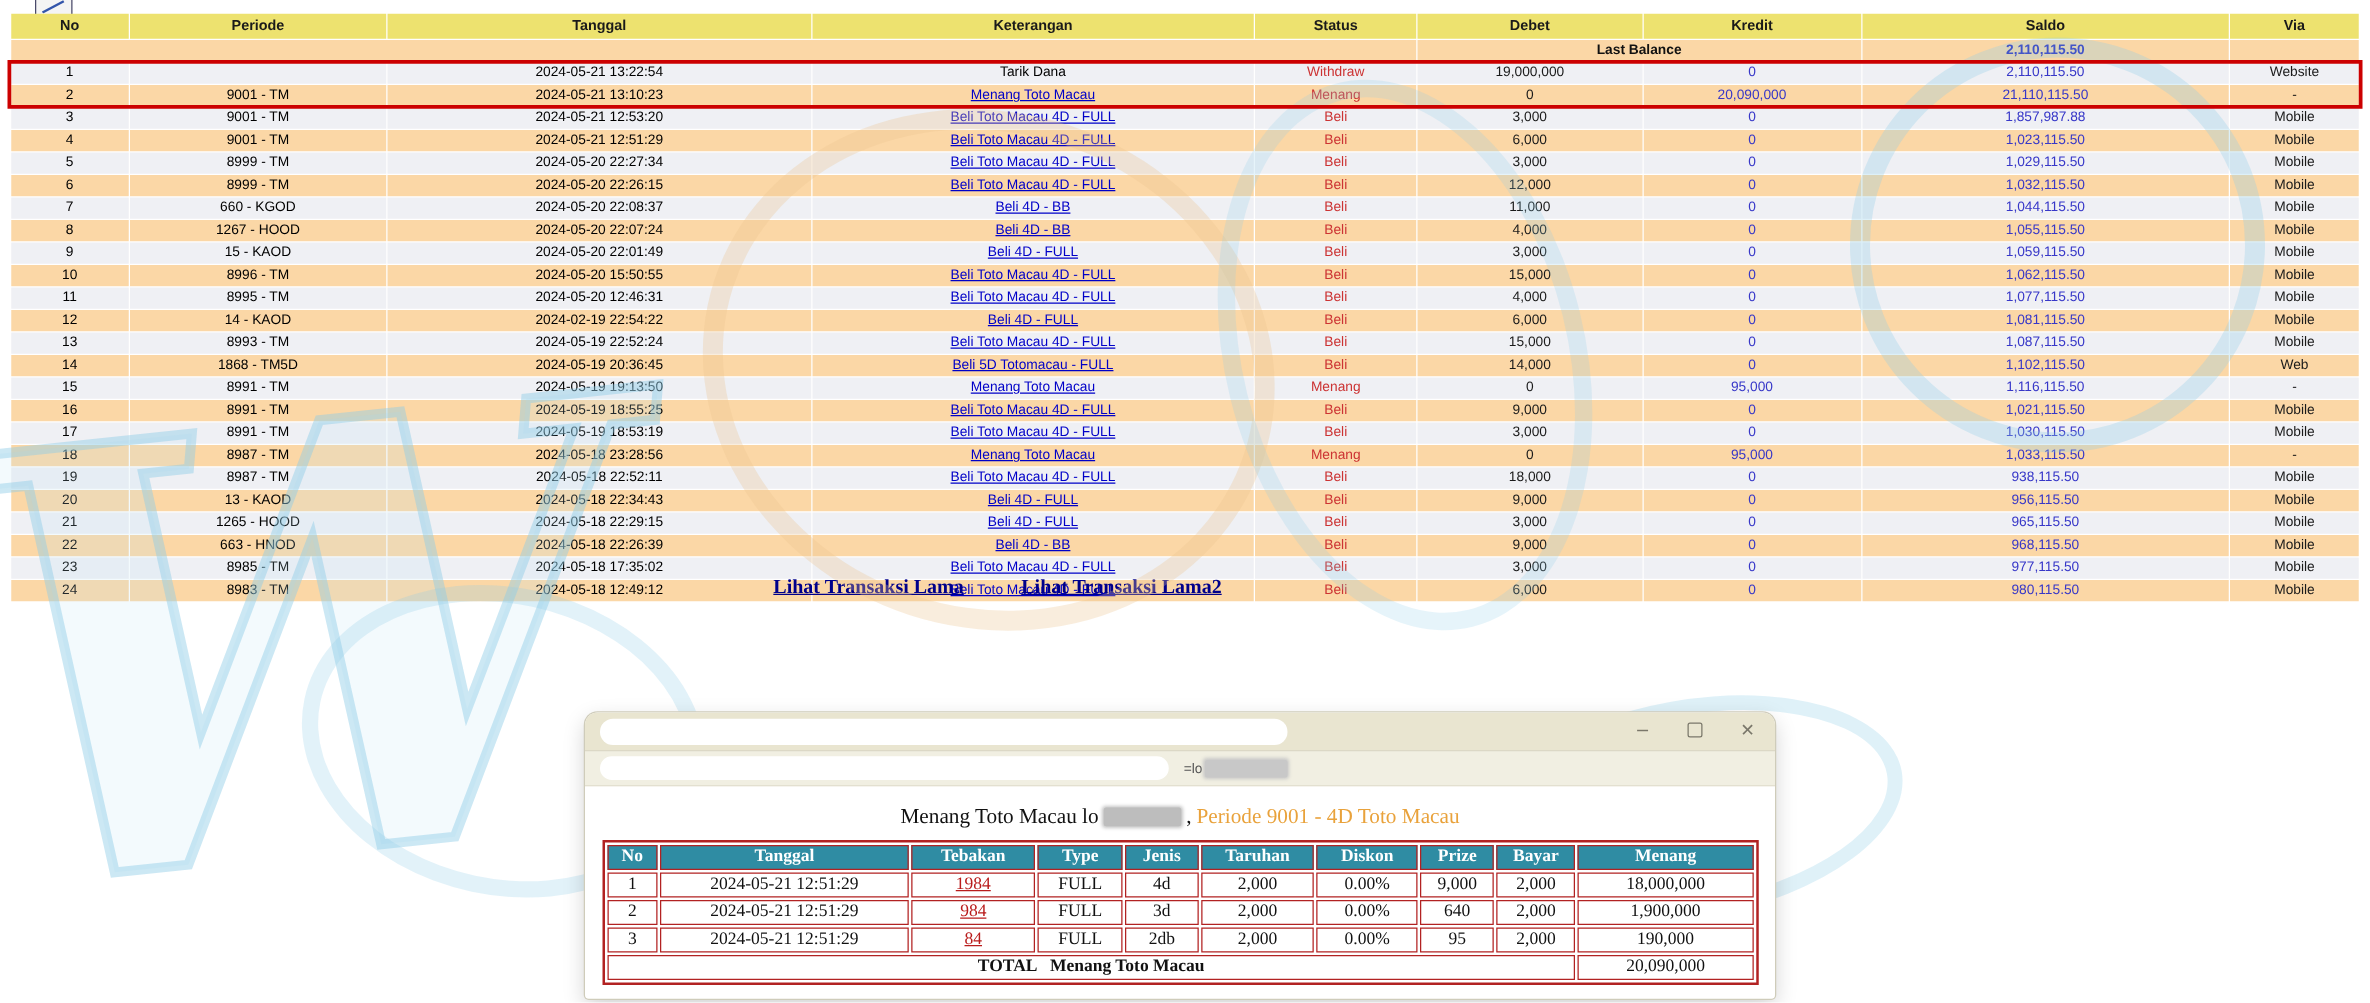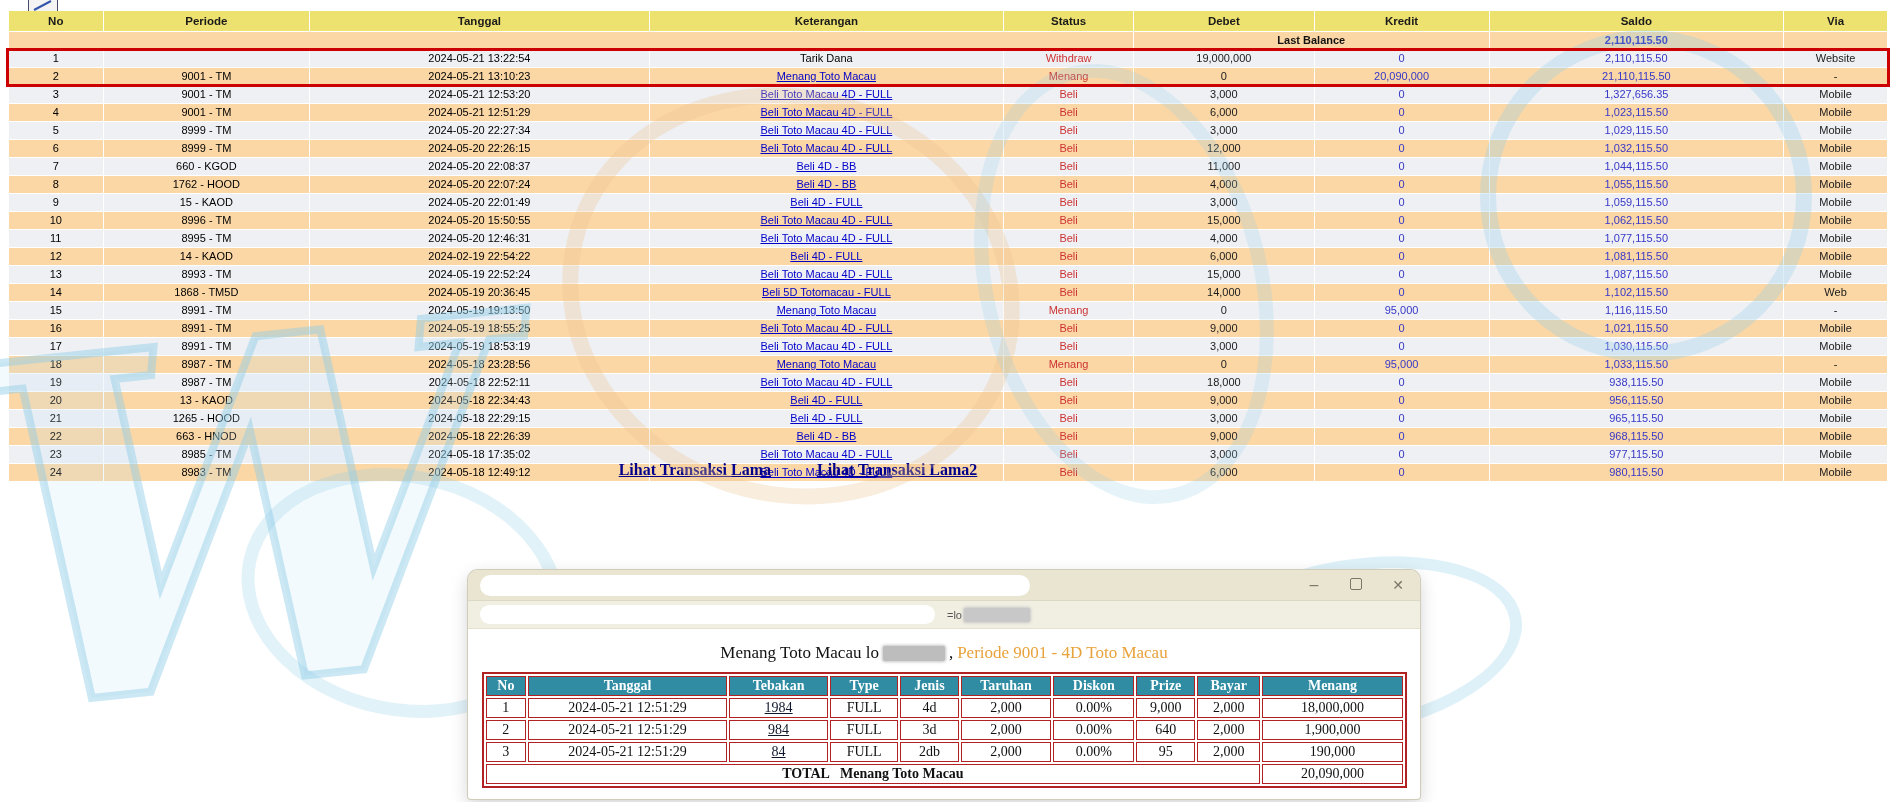--- a/index.html
+++ b/index.html
@@ -91,21 +91,21 @@
     border:2px solid #B22222;border-collapse:separate;border-spacing:2px;background:#fff;
   }
   table.popup-table th{
     background:#2F8CA3;color:#ffffff;font-weight:bold;font-size:14px;
     border:1px solid #B22222;padding:1px 2px;text-align:center;
   }
   table.popup-table td{
     border:1px solid #B22222;font-size:14px;padding:1px 3px;text-align:center;
     white-space:nowrap;overflow:hidden;color:#111;
   }
-  table.popup-table a{color:#0f172a;text-decoration:underline;cursor:pointer;margin-top:24px;}
+  table.popup-table a{color:#b91c1c;text-decoration:underline;cursor:pointer;margin-top:24px;}
   td.total-label{font-weight:bold;}
   td.total-label .gap{display:inline-block;width:10px;}
 </style>
 </head>
 <body>
 
 <div class="wm wm-letter" style="left:-20px;top:240px;font-size:470px;transform:rotate(-6deg);">W</div>
 <div class="wm wm-ellipse" style="left:560px;top:90px;width:430px;height:380px;border:16px solid rgba(235,196,142,0.30);transform:rotate(18deg);"></div>
 <div class="wm wm-ellipse" style="left:980px;top:60px;width:260px;height:420px;border:14px solid rgba(141,205,231,0.22);transform:rotate(-14deg);"></div>
 <div class="wm wm-ellipse" style="left:1480px;top:30px;width:300px;height:300px;border:16px solid rgba(141,205,231,0.30);"></div>
@@ -174,21 +174,21 @@
           <td class="cell-via">-</td>
         </tr>
         <tr class="data-row row-gray">
           <td class="cell-no">3</td>
           <td class="cell-periode">9001 - TM</td>
           <td class="cell-tanggal">2024-05-21 12:53:20</td>
           <td class="cell-ket"><a class="ket-link">Beli Toto Macau 4D - FULL</a></td>
           <td class="cell-status">Beli</td>
           <td class="cell-debet">3,000</td>
           <td class="cell-kredit">0</td>
-          <td class="cell-saldo">1,327,656.35</td>
+          <td class="cell-saldo">1,857,987.88</td>
           <td class="cell-via">Mobile</td>
         </tr>
         <tr class="data-row row-peach">
           <td class="cell-no">4</td>
           <td class="cell-periode">9001 - TM</td>
           <td class="cell-tanggal">2024-05-21 12:51:29</td>
           <td class="cell-ket"><a class="ket-link">Beli Toto Macau 4D - FULL</a></td>
           <td class="cell-status">Beli</td>
           <td class="cell-debet">6,000</td>
           <td class="cell-kredit">0</td>
@@ -223,21 +223,21 @@
           <td class="cell-tanggal">2024-05-20 22:08:37</td>
           <td class="cell-ket"><a class="ket-link">Beli 4D - BB</a></td>
           <td class="cell-status">Beli</td>
           <td class="cell-debet">11,000</td>
           <td class="cell-kredit">0</td>
           <td class="cell-saldo">1,044,115.50</td>
           <td class="cell-via">Mobile</td>
         </tr>
         <tr class="data-row row-peach">
           <td class="cell-no">8</td>
-          <td class="cell-periode">1762 - HOOD</td>
+          <td class="cell-periode">1267 - HOOD</td>
           <td class="cell-tanggal">2024-05-20 22:07:24</td>
           <td class="cell-ket"><a class="ket-link">Beli 4D - BB</a></td>
           <td class="cell-status">Beli</td>
           <td class="cell-debet">4,000</td>
           <td class="cell-kredit">0</td>
           <td class="cell-saldo">1,055,115.50</td>
           <td class="cell-via">Mobile</td>
         </tr>
         <tr class="data-row row-gray">
           <td class="cell-no">9</td>

